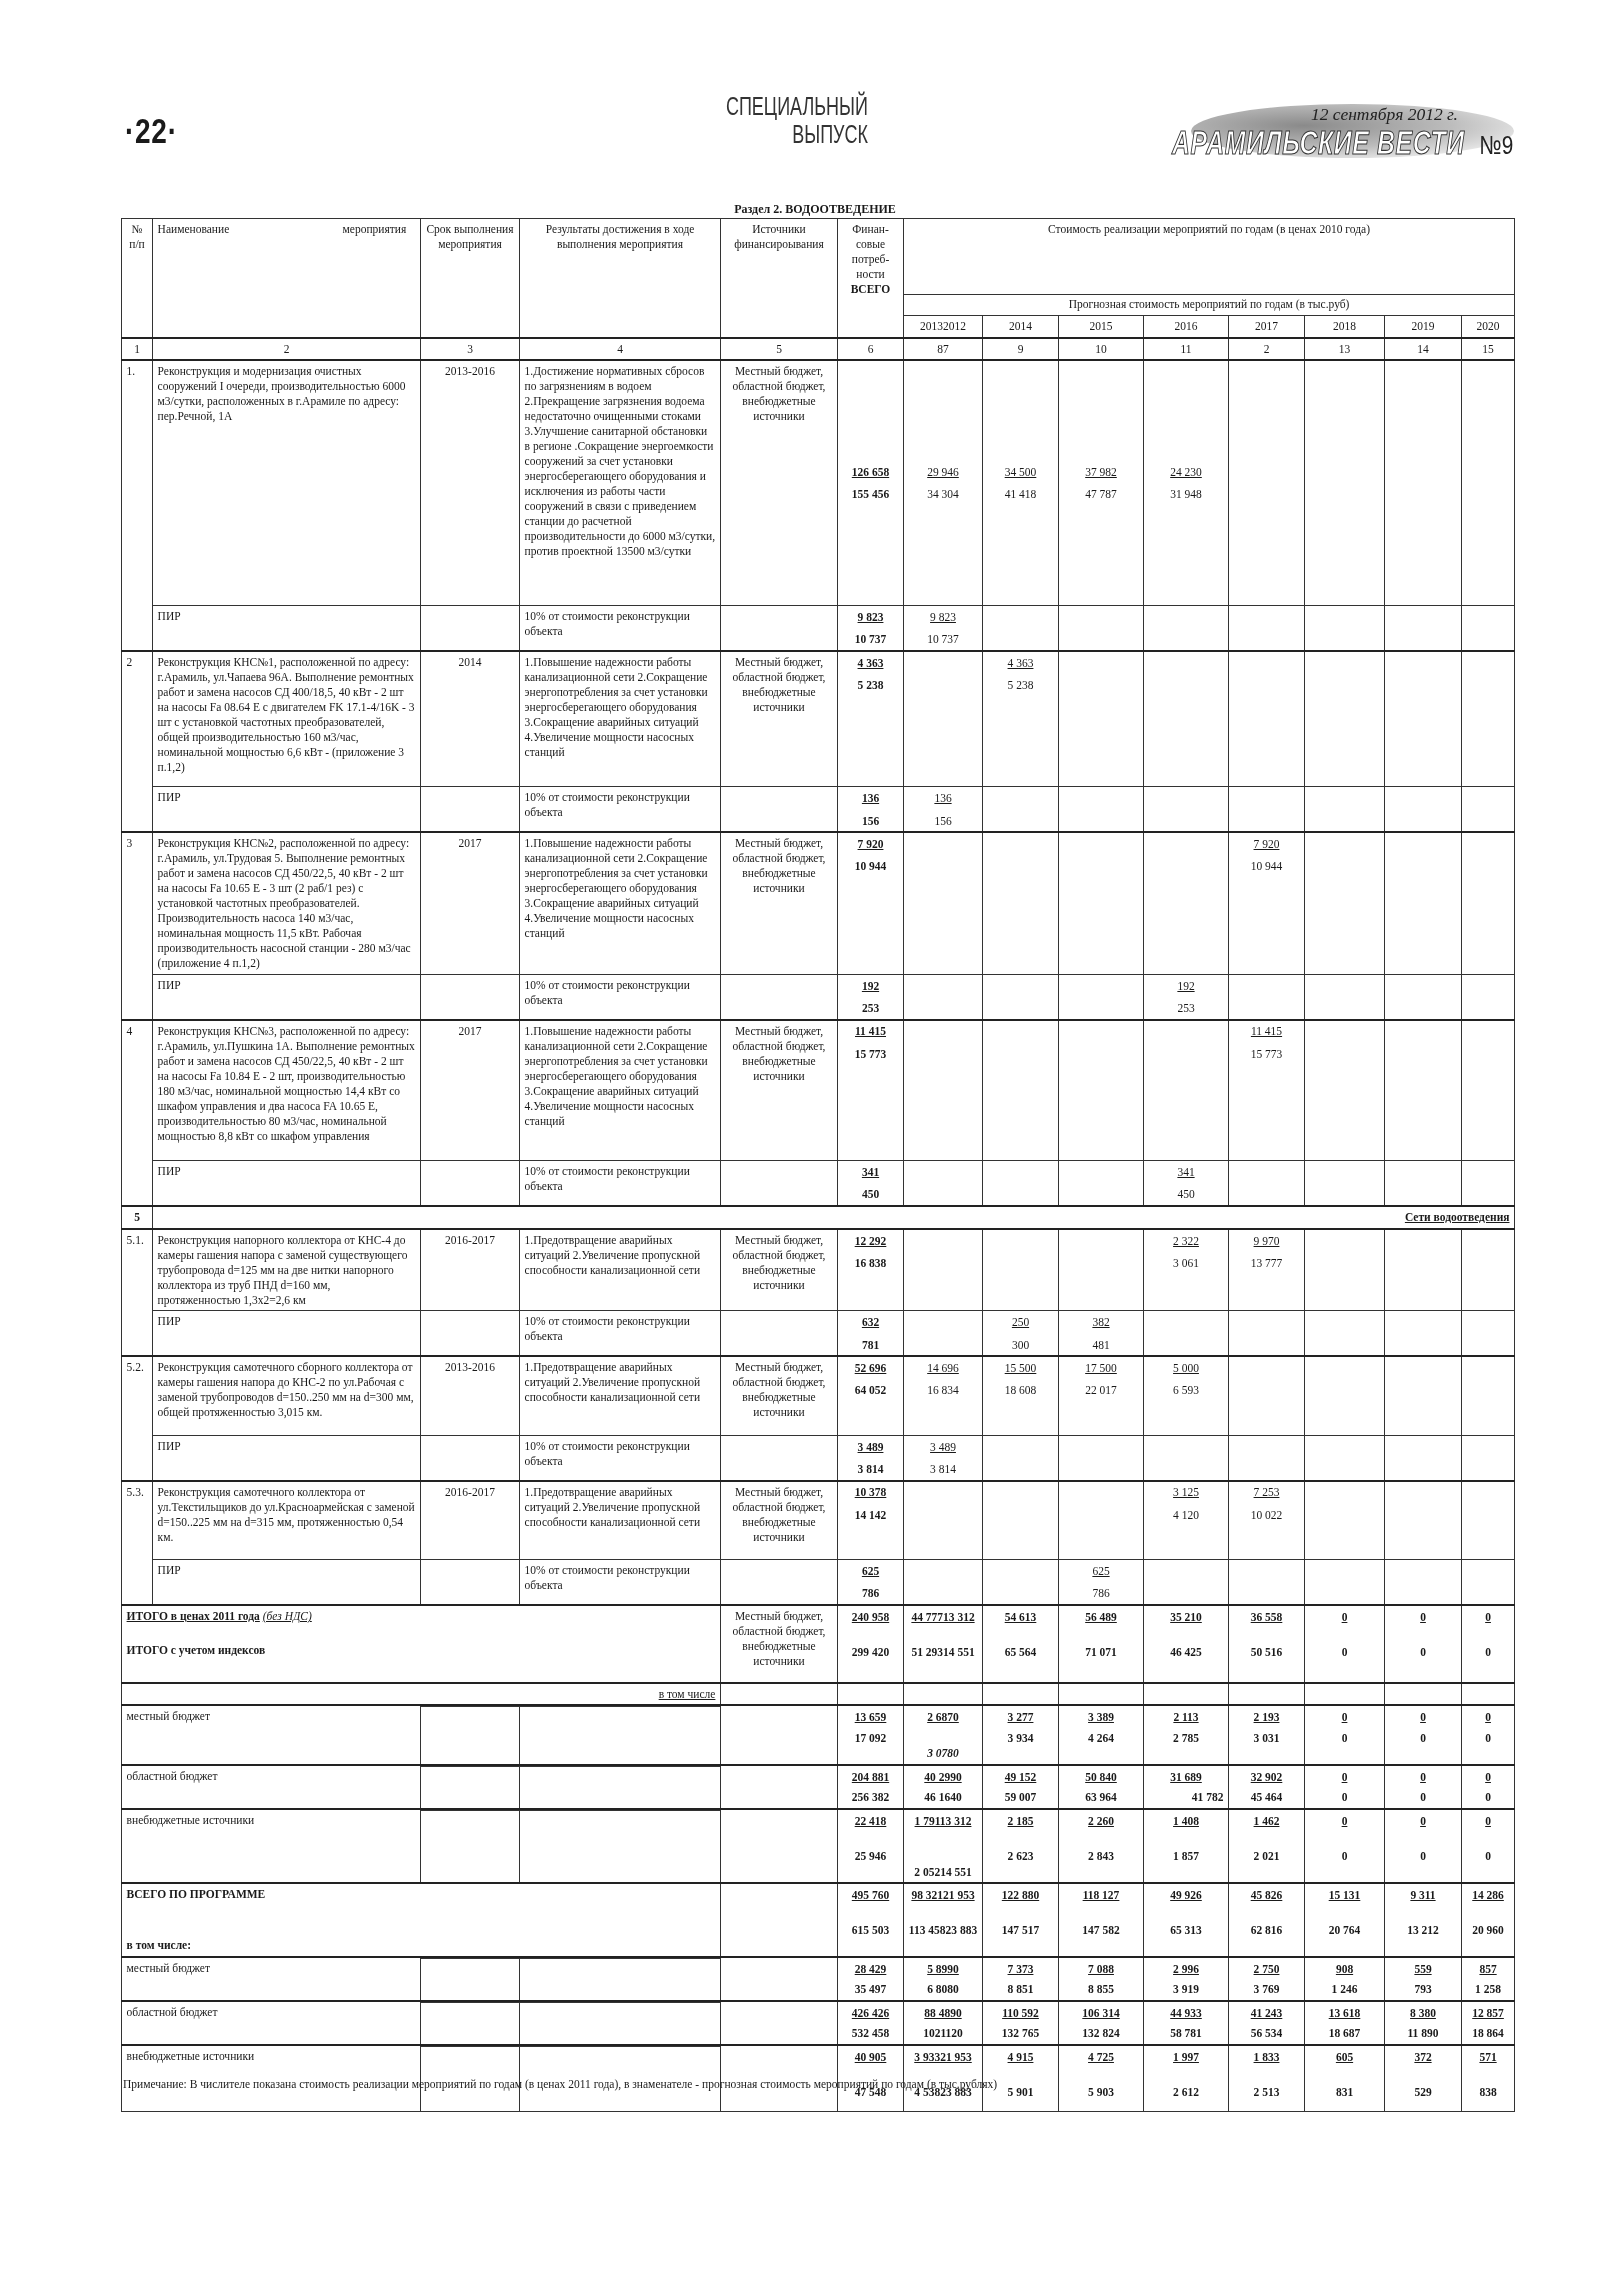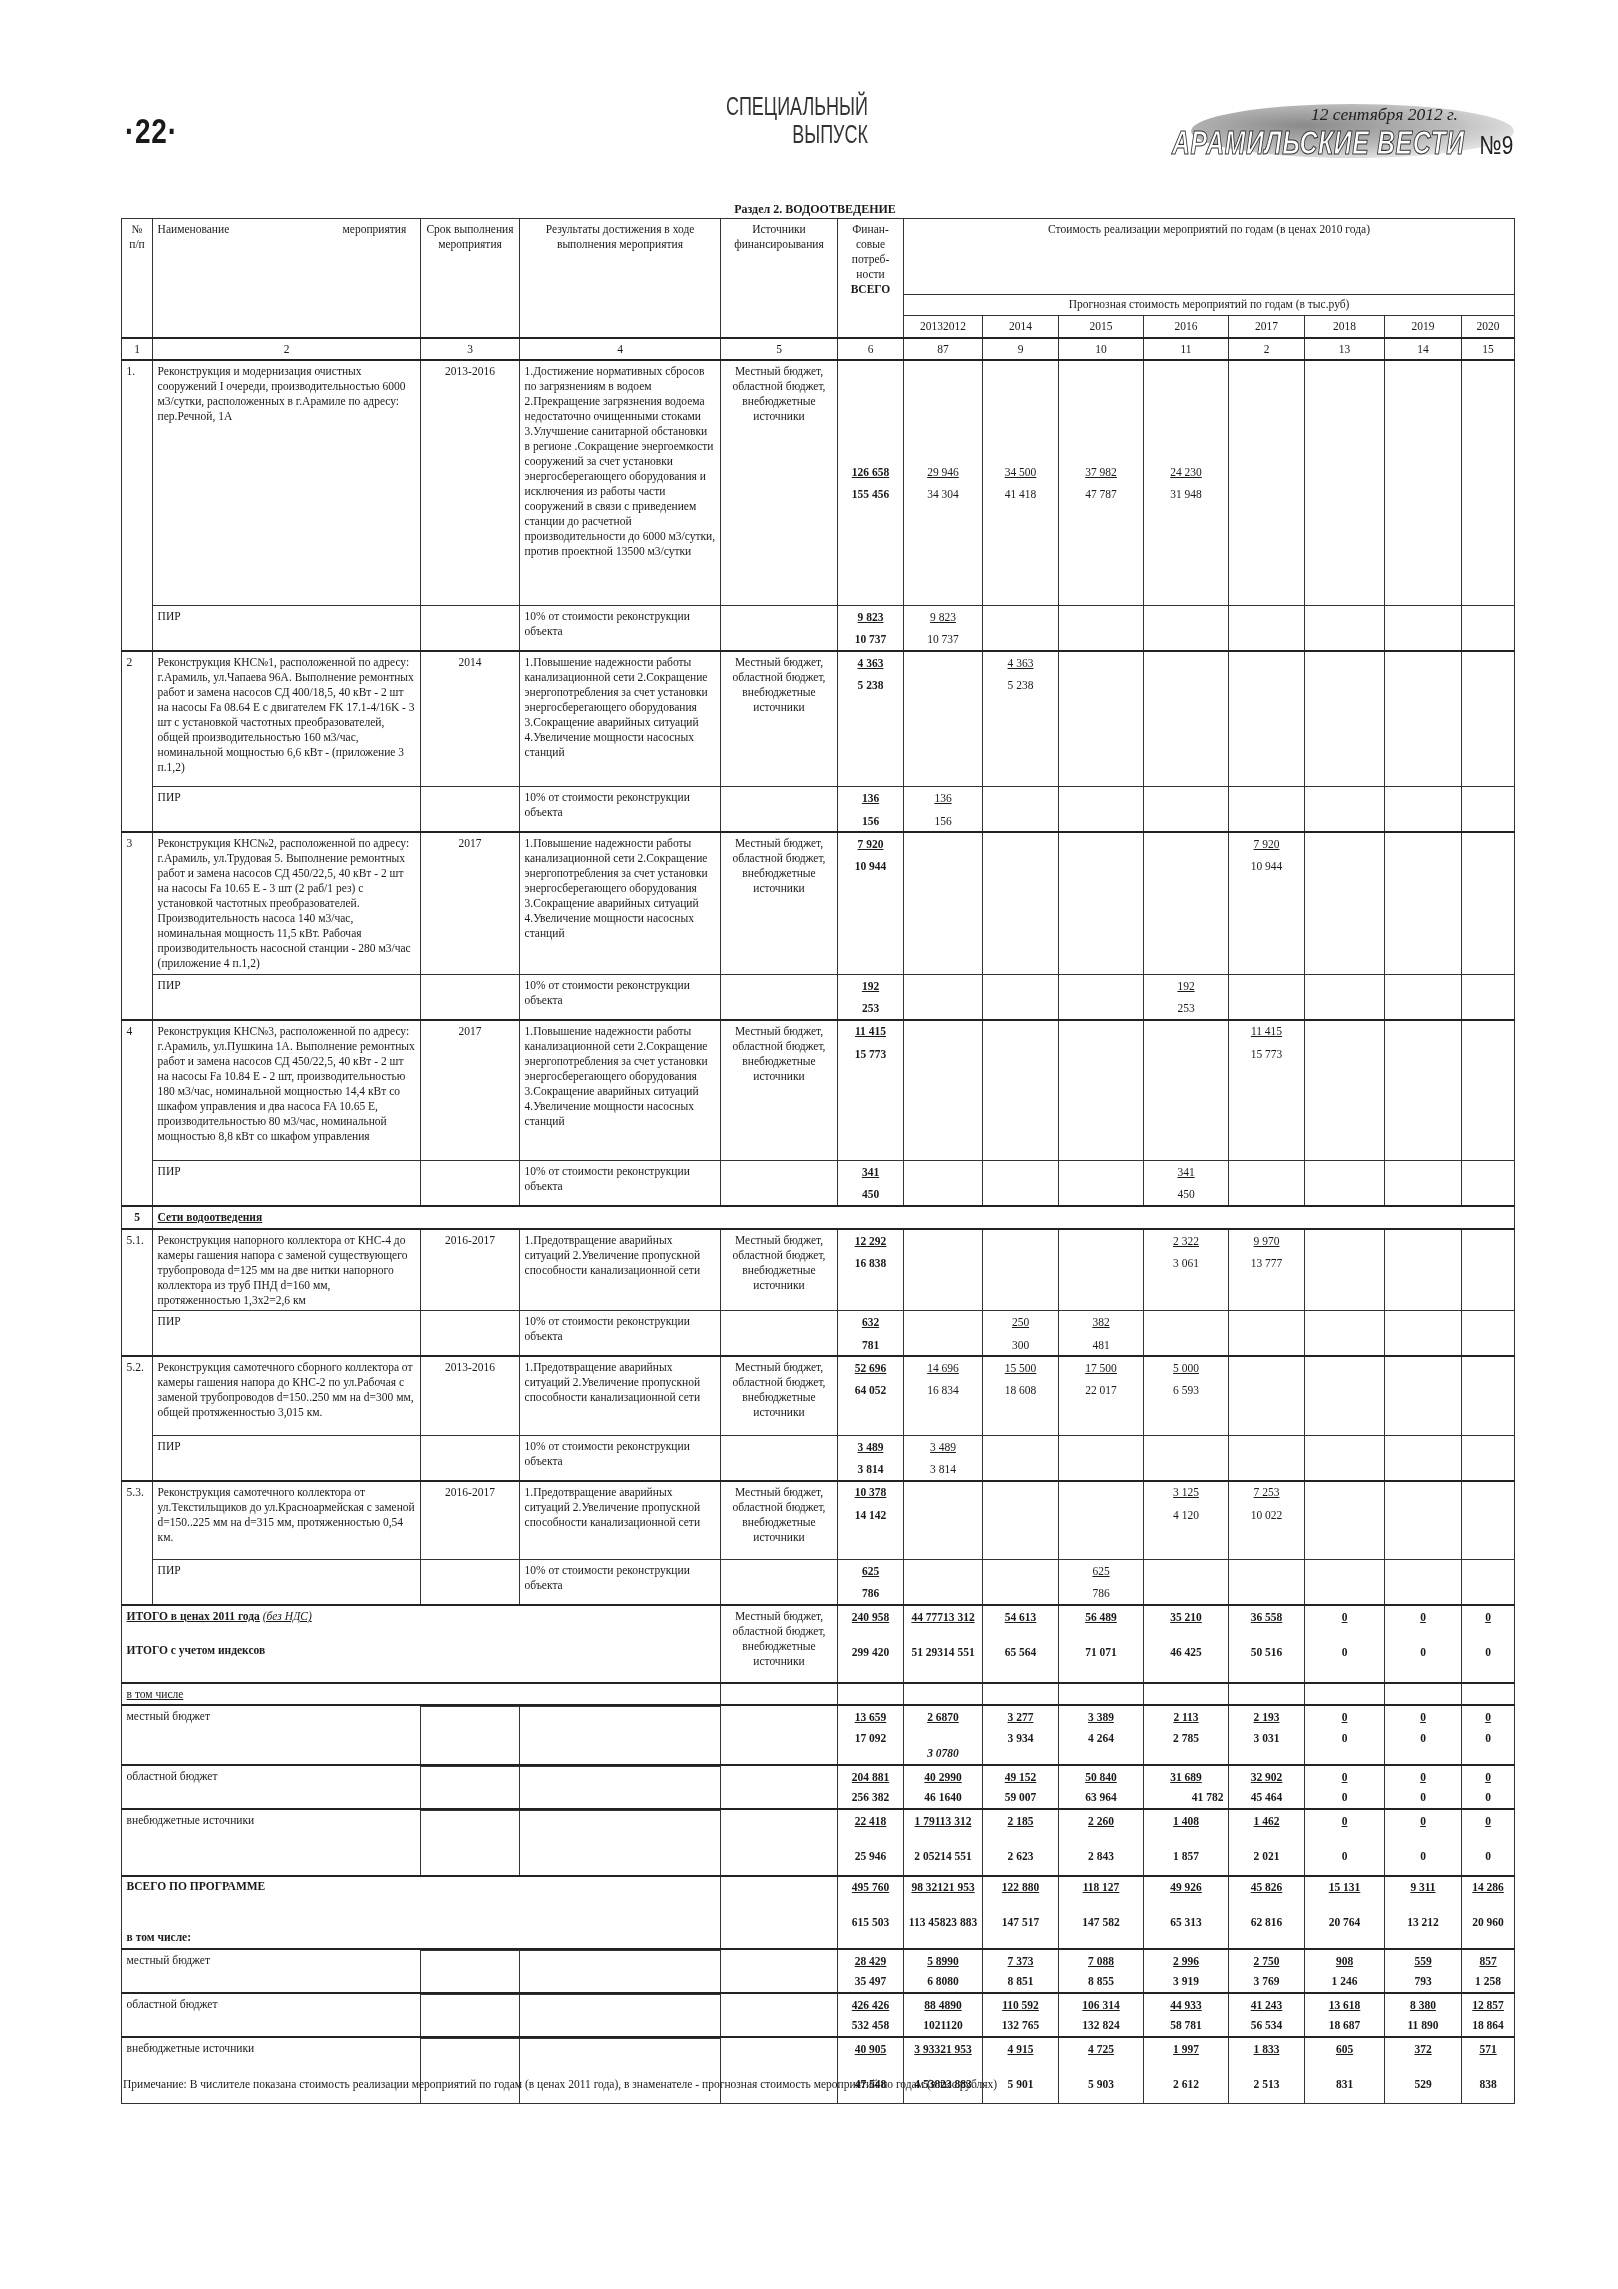--- a/index.html
+++ b/index.html
@@ -17,21 +17,21 @@
 
   .section-title { position: absolute; left: 120px; top: 202px; width: 1390px; text-align: center; font-size: 12px; font-weight: bold; }
 
   
   table.main { position: absolute; left: 121px; top: 218px; width: 1392px; border-collapse: collapse; table-layout: fixed; font-size: 11.5px; line-height: 15px; border: 1.8px solid #333; }
   table.main td { border: 1.3px solid #333; vertical-align: top; padding: 2.8px 4.6px; overflow: hidden; }
   .c { text-align: center; }
   .num { text-align: center; padding-top: 3.7px !important; }
   .thick-top td { border-top: 2.8px solid #222 !important; }
   .hdr td { vertical-align: top; }
-  .u { text-decoration: underline; }
+  .u { text-decoration: underline; text-align: right; }
   .b { font-weight: bold; }
   .frac span { display: block; }
   .frac .n { text-decoration: underline; }
   .frac .d { margin-top: 7.4px; }
   .bold-frac span { font-weight: bold; }
   .name-head { display: flex; justify-content: space-between; padding-right: 9.2px; }
   .note { position: absolute; left: 123px; top: 2078px; font-size: 11.5px; }
   .split-cell { padding: 0 !important; }
   .split-cell div { height: 50%; border-bottom: 1.3px solid #333; box-sizing: border-box; }
   .split-cell div:last-child { border-bottom: none; }
@@ -608,21 +608,21 @@
           <div></div>
           <div></div>
         </td>
         <td></td>
         <td class="num frac bold-frac">
           <span class="n">22 418</span>
           <span class="d" style="margin-top: 20px;">25 946</span>
         </td>
         <td class="num frac bold-frac">
           <span class="n">1 79113 312</span>
-          <span class="d" style="margin-top: 20px;">2 05214 551</span>
+          <span class="d" style="margin-top: 36px;">2 05214 551</span>
         </td>
         <td class="num frac bold-frac">
           <span class="n">2 185</span>
           <span class="d" style="margin-top: 20px;">2 623</span>
         </td>
         <td class="num frac bold-frac">
           <span class="n">2 260</span>
           <span class="d" style="margin-top: 20px;">2 843</span>
         </td>
         <td class="num frac bold-frac">

